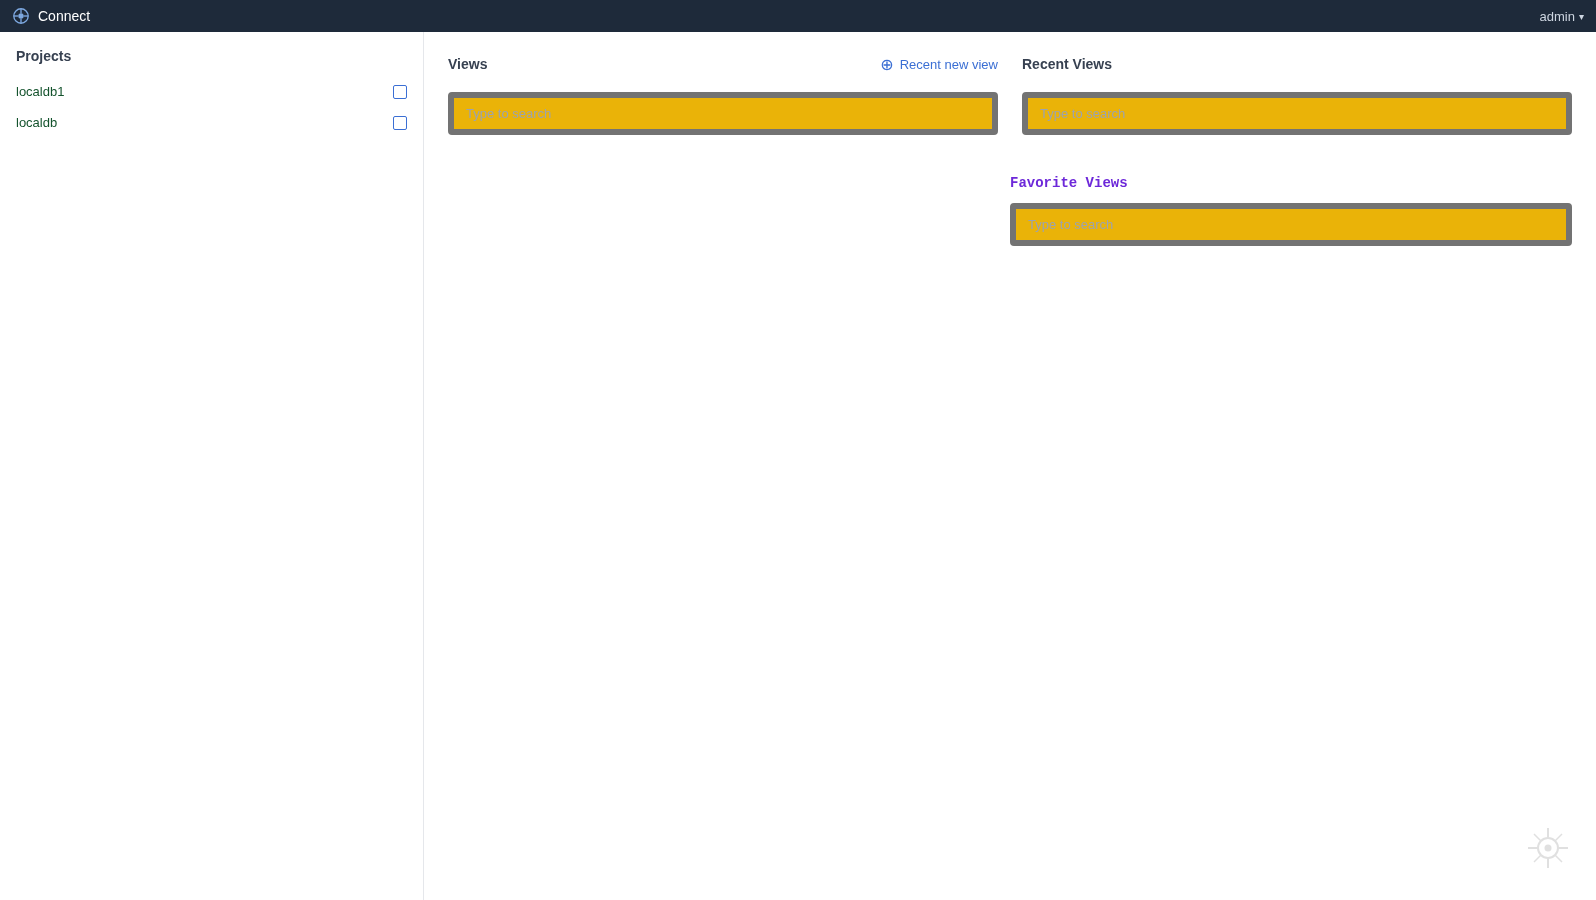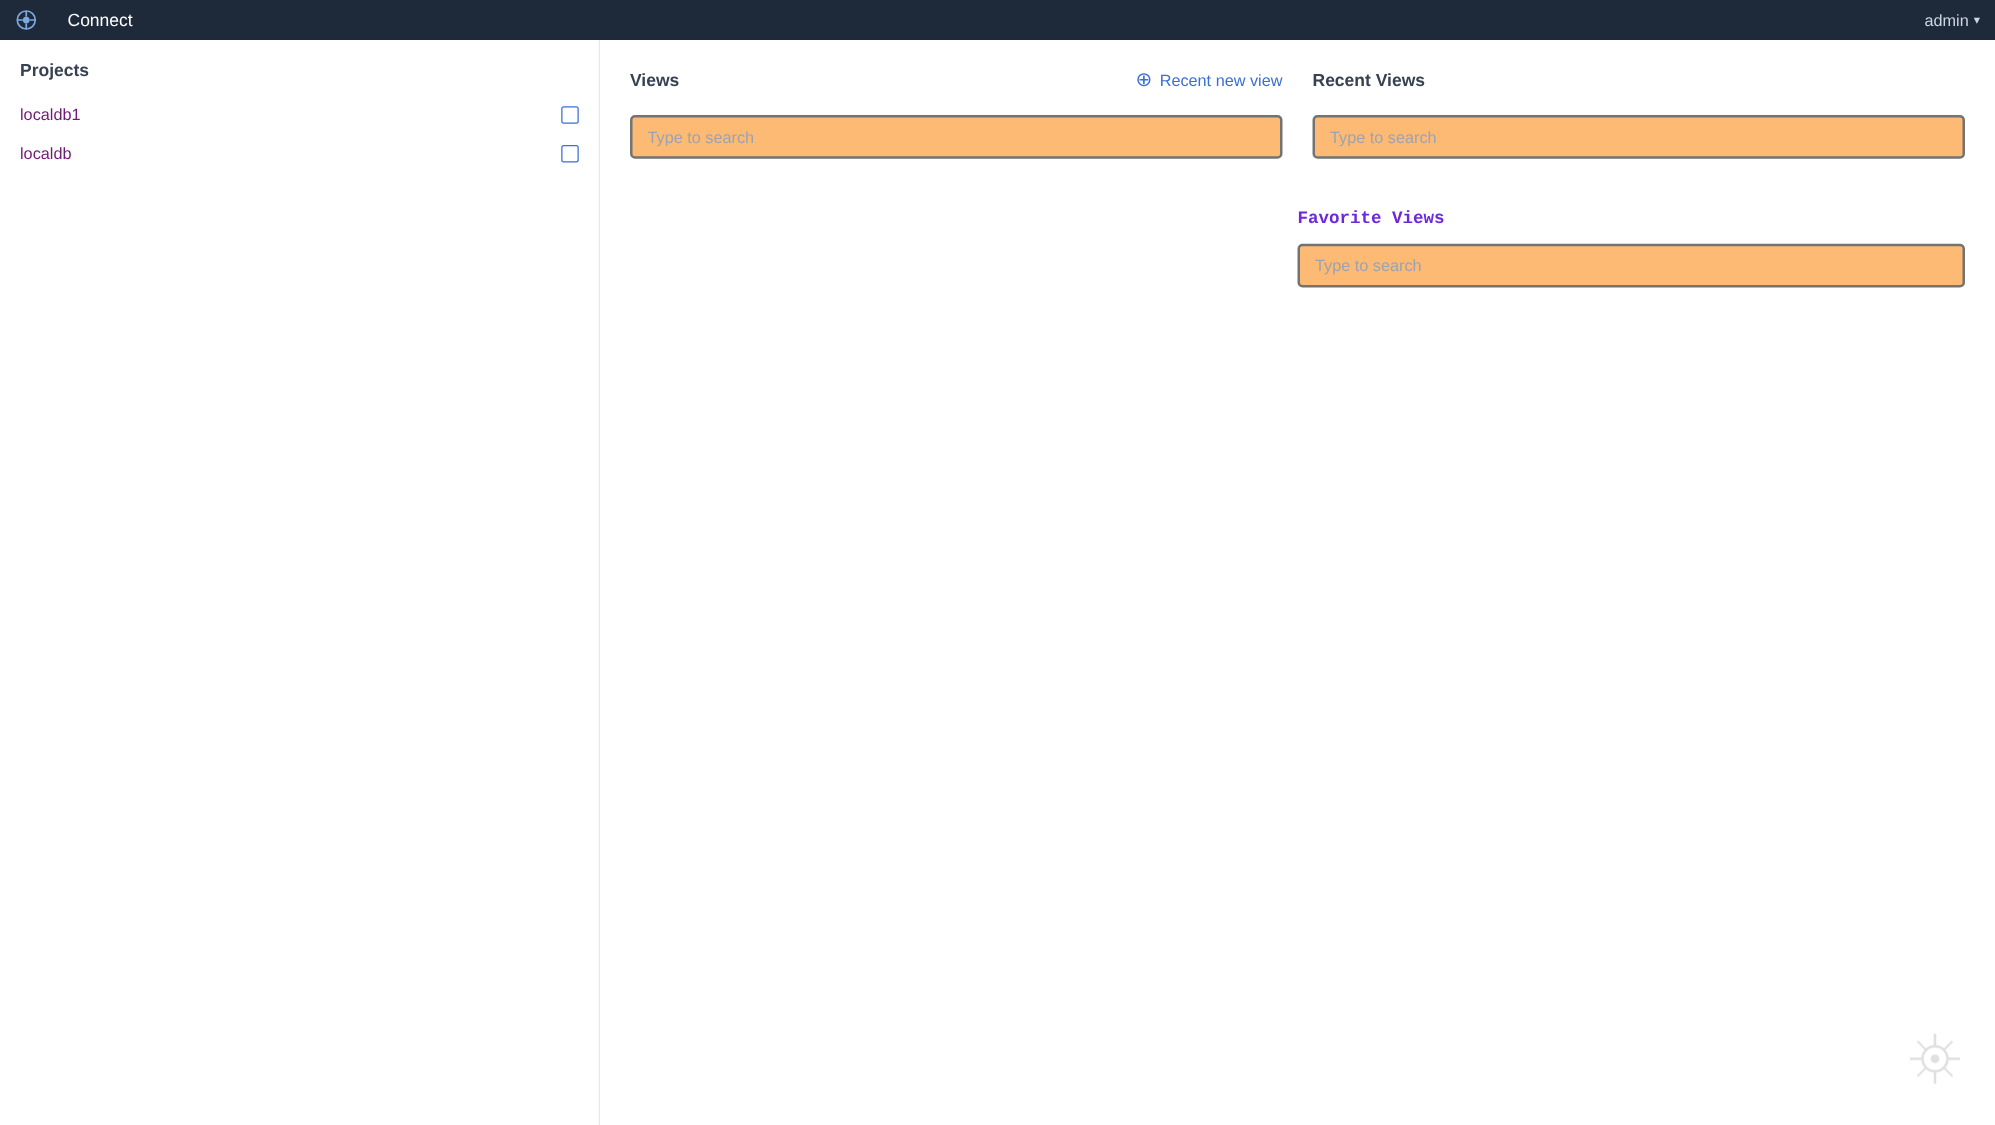--- a/index.html
+++ b/index.html
@@ -10,21 +10,21 @@
       background: #1e2a3a;
       height: 32px;
       display: flex;
       align-items: center;
       justify-content: space-between;
       padding: 0 12px;
     }
     .navbar-brand {
       display: flex;
       align-items: center;
-      gap: 24px;
+      gap: 8px;
       color: white;
       font-size: 14px;
       font-weight: 500;
     }
     .navbar-brand svg {
       width: 18px;
       height: 18px;
     }
     .navbar-user {
       color: #cdd5e0;
@@ -39,39 +39,39 @@
     }
 
     
     .main-layout {
       display: flex;
       height: calc(900px - 32px);
     }
 
     
     .sidebar {
-      width: 480px;
+      width: 424px;
       background: white;
       border-right: 1px solid #e5e7eb;
       padding: 16px 0;
     }
     .sidebar-header {
       padding: 0 16px 12px 16px;
       font-size: 14px;
       font-weight: 600;
       color: #374151;
     }
     .sidebar-item {
       display: flex;
       align-items: center;
       justify-content: space-between;
       padding: 8px 16px;
       cursor: pointer;
       font-size: 13px;
-      color: #701a75;
+      color: #14532d;
     }
     .sidebar-item-name {
       flex: 1;
     }
     .checkbox-icon {
       width: 14px;
       height: 14px;
       border: 1.5px solid #3b6fd4;
       border-radius: 2px;
       display: inline-block;
@@ -94,26 +94,26 @@
       border: none;
       padding: 0;
     }
     .create-icon {
       font-size: 16px;
       color: #3b6fd4;
     }
     .search-input {
       width: 100%;
       padding: 8px 12px;
-      border: 2px solid #737373;
+      border: 6px solid #737373;
       border-radius: 4px;
       font-size: 13px;
       color: #374151;
       outline: none;
-      background: #fdba74;
+      background: #eab308;
     }
     .search-input::placeholder {
       color: #9ca3af;
     }
 
     
     .watermark {
       position: fixed;
       bottom: 24px;
       right: 24px;

